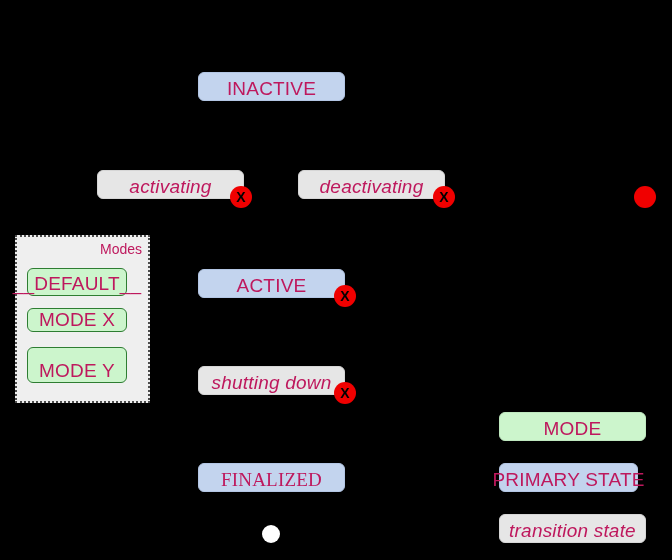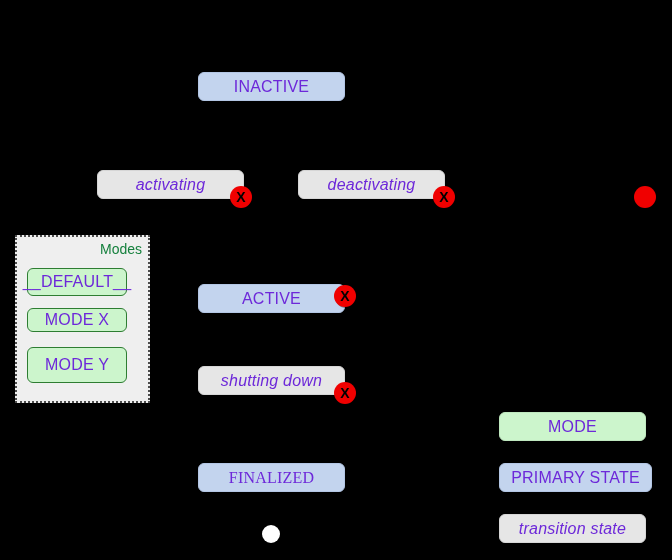--- a/index.html
+++ b/index.html
@@ -14,25 +14,25 @@
     background: #000000;
     overflow: hidden;
     font-family: "Liberation Sans", sans-serif;
   }
 
   
   .box {
     position: absolute;
     box-sizing: border-box;
     display: flex;
-    align-items: center;
+    align-items: flex-end;
     justify-content: center;
     border-radius: 6px;
-    font-size: 16px;
-    color: #6d28d9;
+    font-size: 19px;
+    color: #be185d;
     letter-spacing: 0.2px;
     white-space: nowrap;
   }
 
   .box.primary {
     background: #c3d4ee;
     border: 1px solid #b3c6e4;
     box-shadow: 1px 1px 0 rgba(0,0,0,0.35);
   }
 
@@ -77,21 +77,21 @@
     position: absolute;
     box-sizing: border-box;
     background: #efefef;
     border: 2px dotted #4d4d4d;
   }
   #modes-title {
     position: absolute;
     right: 6px;
     top: 4px;
     font-size: 14px;
-    color: #15803d;
+    color: #be185d;
   }
   #modes-ellipsis {
     position: absolute;
     width: 100%;
     text-align: center;
     font-size: 20px;
     font-weight: bold;
     color: #000000;
     letter-spacing: 3px;
     line-height: 1;
@@ -129,21 +129,21 @@
     </defs>
     <path d="M165,282 L136,282" fill="none" stroke="#000000" stroke-width="1.2" stroke-dasharray="5,3" marker-end="url(#openarrow)"></path>
     <path d="M172,313 L136,305" fill="none" stroke="#000000" stroke-width="1.2" stroke-dasharray="5,3" marker-end="url(#openarrow)"></path>
     <path d="M180,332 L130,344" fill="none" stroke="#000000" stroke-width="1.2" stroke-dasharray="5,3" marker-end="url(#openarrow)"></path>
   </svg>
 
   <div class="box primary" style="left:198px;top:72px;width:147px;height:29px;">
     <span>INACTIVE</span>
   </div>
 
-  <div class="box primary" style="left:198px;top:284px;width:147px;height:29px;">
+  <div class="box primary" style="left:198px;top:269px;width:147px;height:29px;">
     <span>ACTIVE</span>
   </div>
   <div class="badge" style="left:334px;top:285px;">
     <span>X</span>
   </div>
 
   <div class="box primary" style="left:198px;top:463px;width:147px;height:29px;font-family:Liberation Serif, serif;">
     <span>FINALIZED</span>
   </div>
 
@@ -183,20 +183,20 @@
   </div>
   <div class="box mode" style="left:27px;top:347px;width:100px;height:36px;">
     <span>MODE Y</span>
   </div>
 
   <div id="final-dot" style="left:262px;top:525px;"></div>
 
   <div class="box legend-mode" style="left:499px;top:412px;width:147px;height:29px;">
     <span>MODE</span>
   </div>
-  <div class="box primary" style="left:499px;top:463px;width:153px;height:29px;">
+  <div class="box primary" style="left:499px;top:463px;width:139px;height:29px;">
     <span>PRIMARY STATE</span>
   </div>
   <div class="box transition" style="left:499px;top:514px;width:147px;height:29px;">
     <span>transition state</span>
   </div>
 
 </div>
 
 </body></html>

